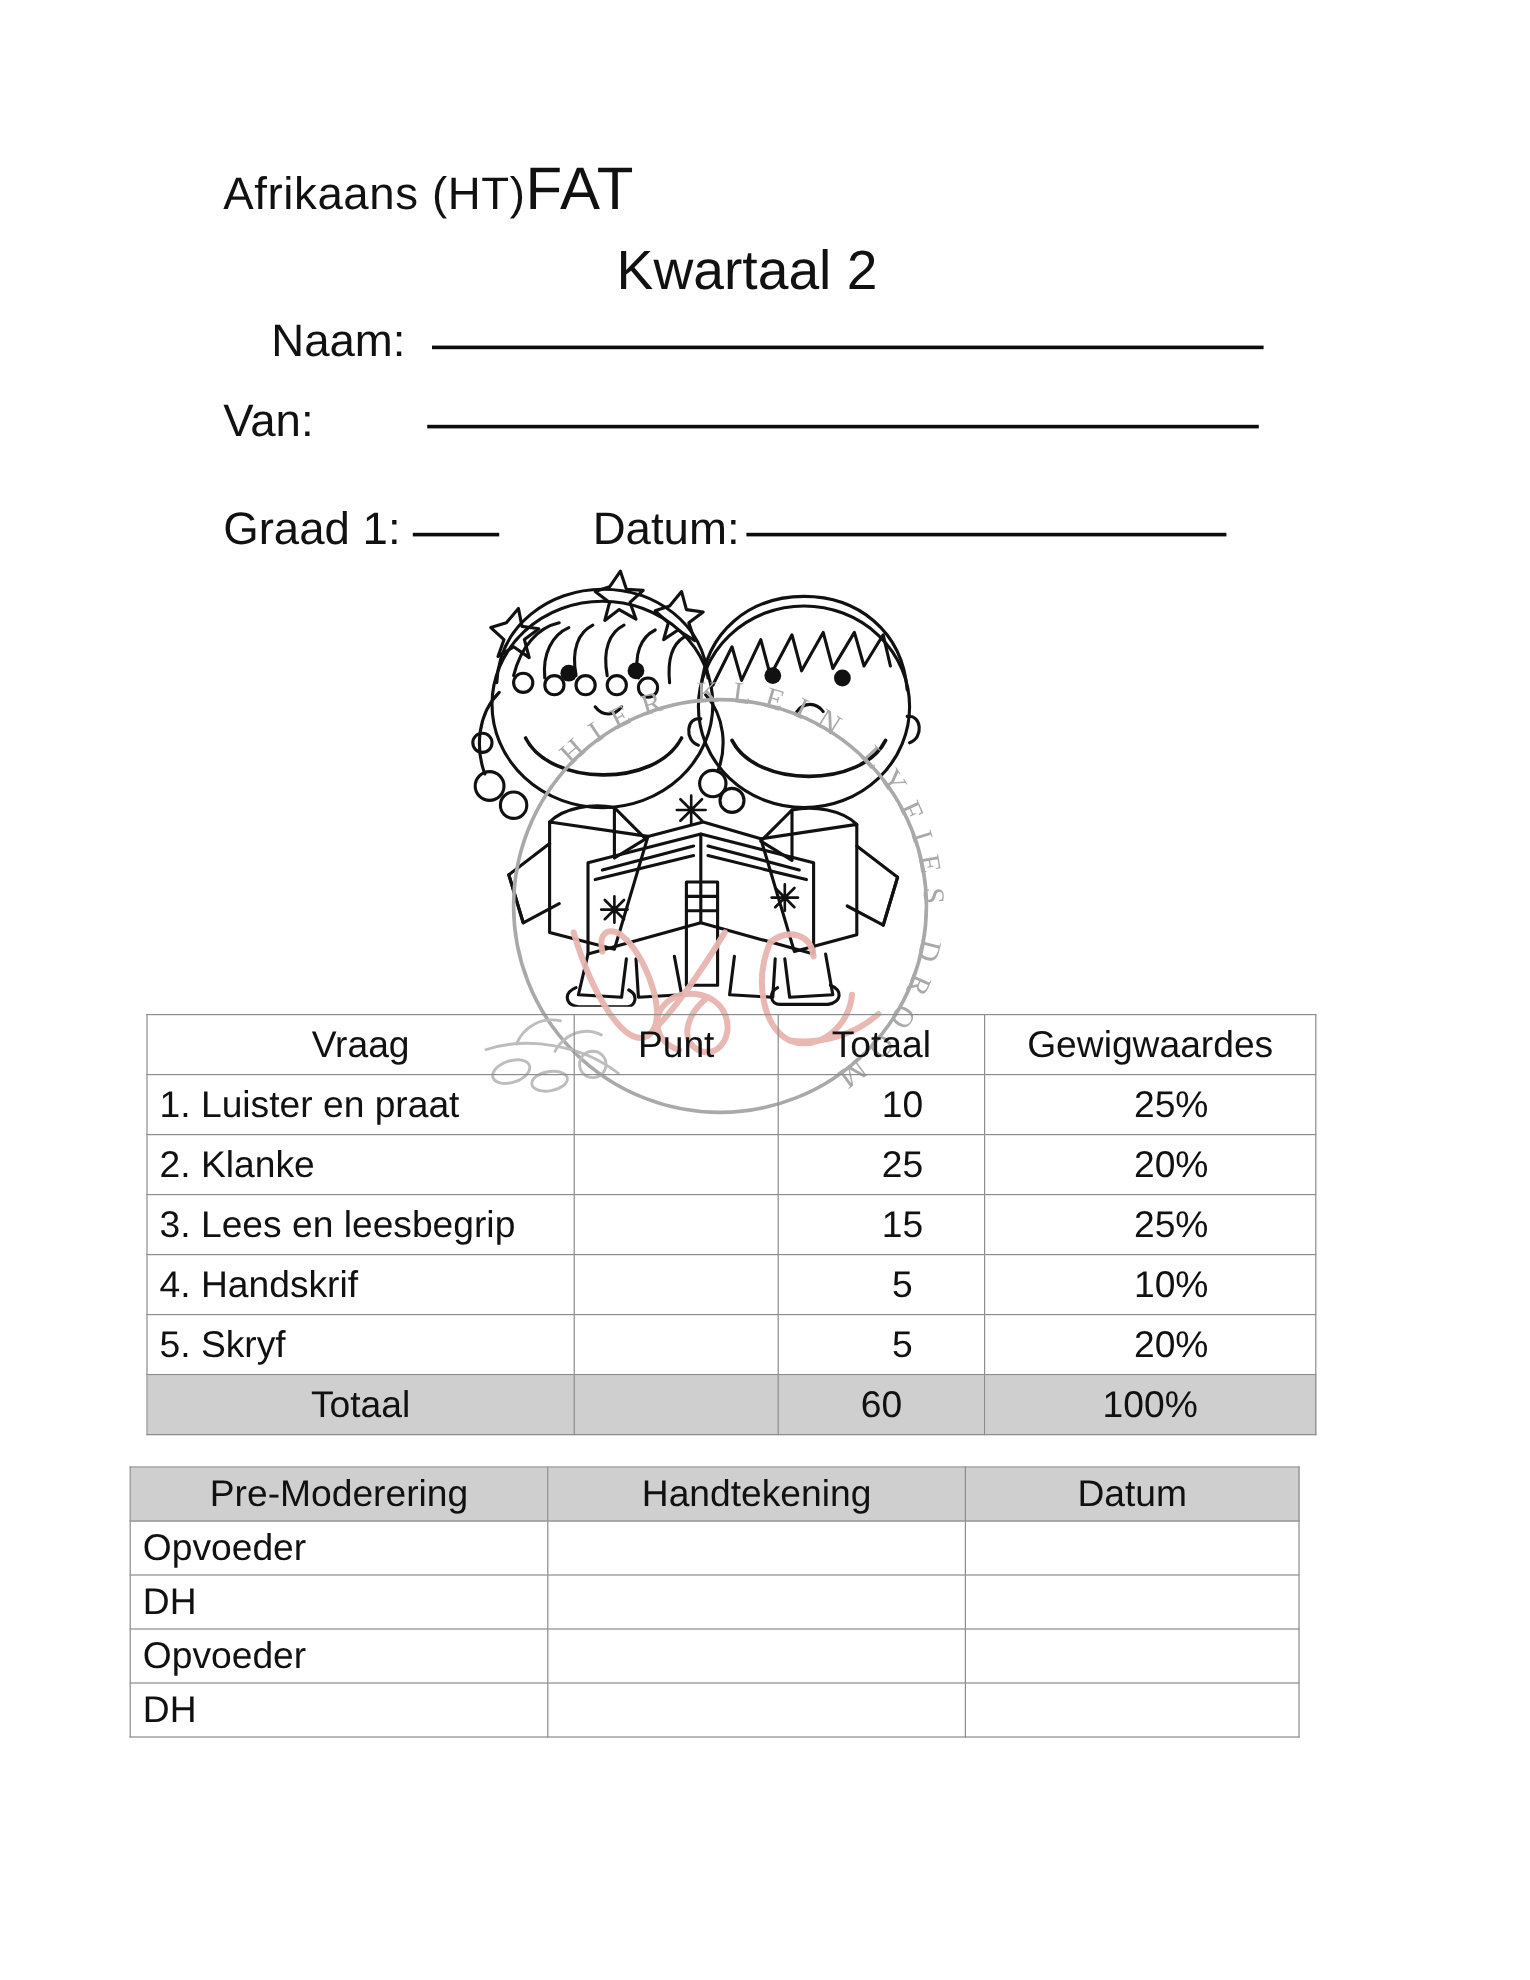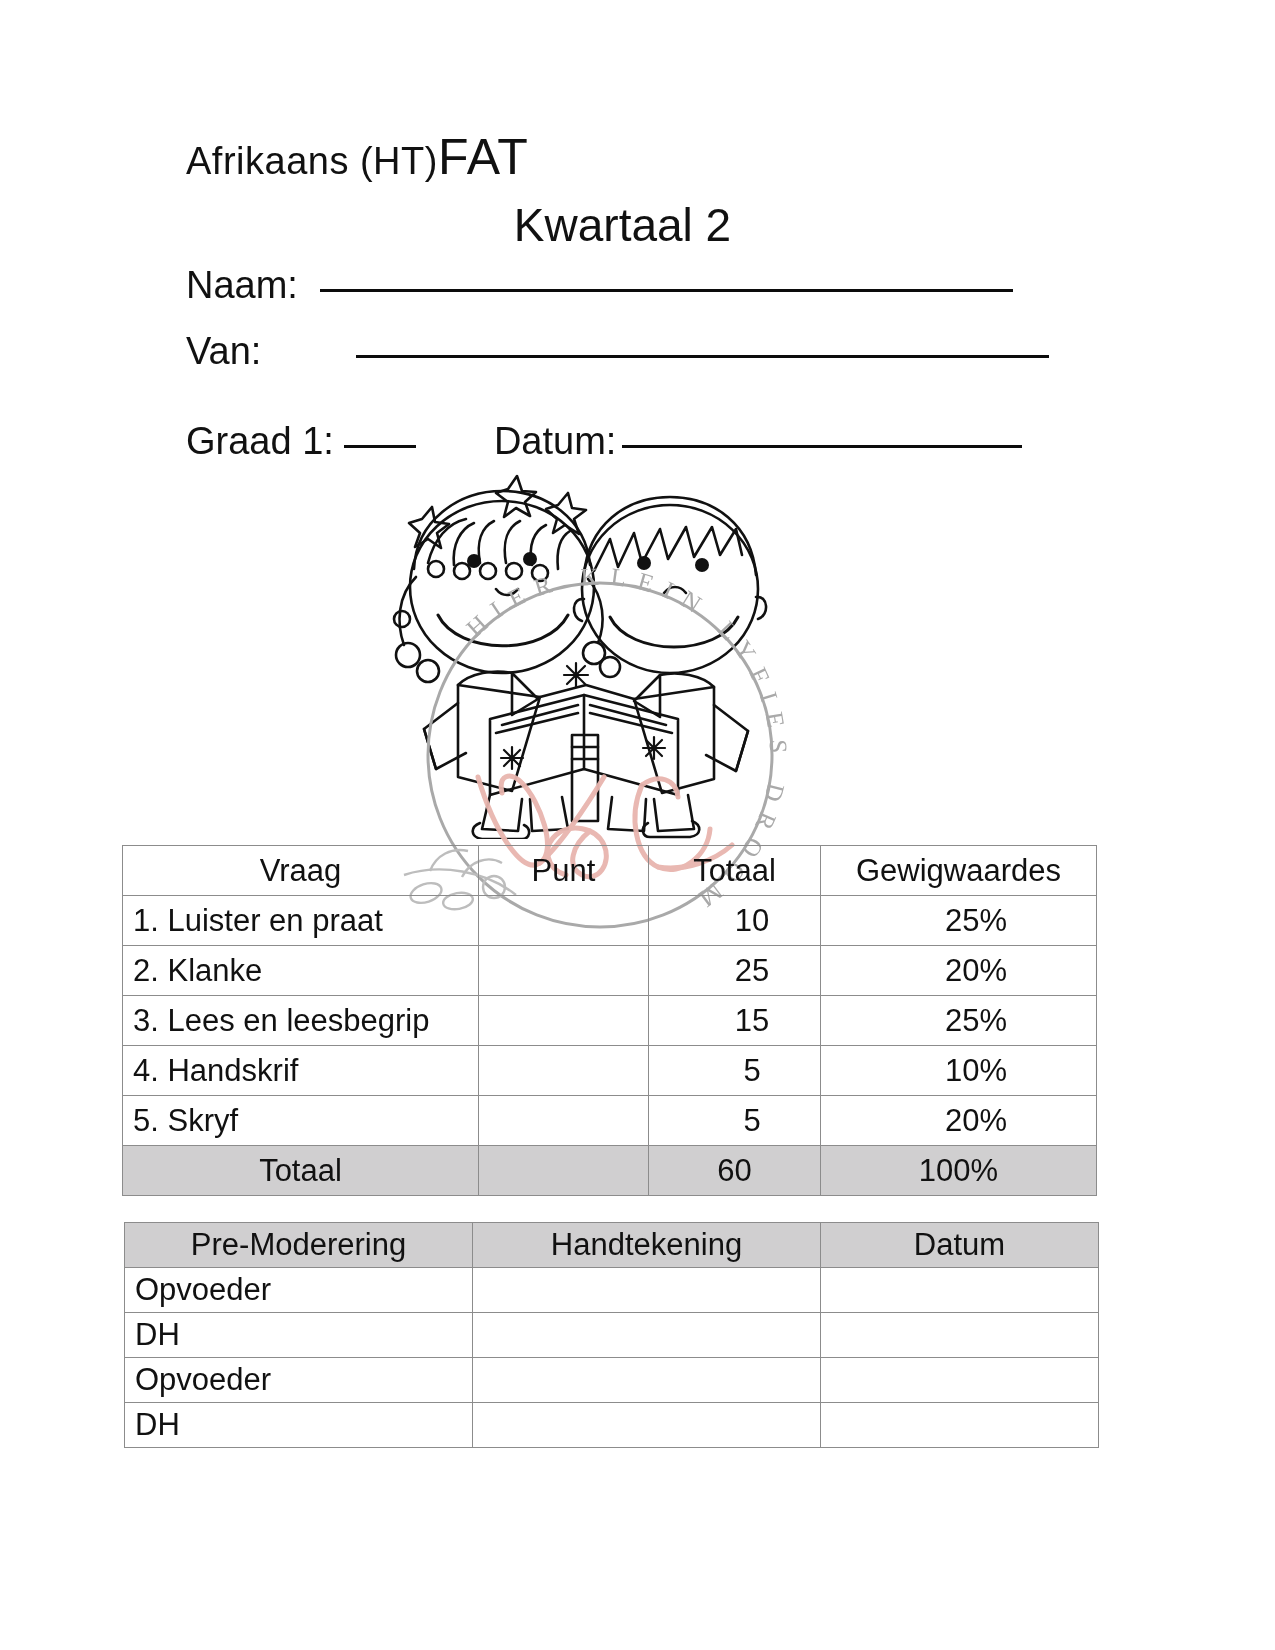--- a/index.html
+++ b/index.html
@@ -62,21 +62,21 @@
 
   .rule {
     display: inline-block;
     border-bottom: 3px solid #0c0c0c;
     height: 0;
     position: relative;
     top: -6px;
   }
 
   #naam-row { left: 186px; top: 264px; }
-  #naam-row .lbl { width: 134px; }
+  #naam-row .lbl { width: 134px; margin-left: 40px; }
   #naam-row .rule { width: 693px; }
 
   #van-row  { left: 186px; top: 330px; gap: 36px; }
   #van-row .lbl { width: 134px; }
   #van-row .rule { width: 693px; }
 
   #graad-row { left: 186px; top: 396px; margin-top: 24px; }
   #graad-row .rule-short { width: 72px; margin-left: 10px; }
   #graad-row .datum-lbl { margin-left: 78px; }
   #graad-row .rule-datum { width: 400px; margin-left: 6px; }
@@ -127,21 +127,21 @@
   #marks-table col.c4 { width: 276px; }
 
   #marks-table thead th { height: 49px; text-align: center; }
   #marks-table tbody td { height: 49px; }
   #marks-table tbody td.q { text-align: left; }
   #marks-table tbody td.num { text-align: center; padding-left: 45px; }
   #marks-table tfoot td { height: 49px; background: #d0cfd0; text-align: center; }
   #marks-table tfoot td.blank { text-align: center; }
 
   #moderation-table {
-    left: 124px;
+    left: 108px;
     top: 1222px;
     width: 974px;
   }
   #moderation-table col.m1 { width: 348px; }
   #moderation-table col.m2 { width: 348px; }
   #moderation-table col.m3 { width: 278px; }
 
   #moderation-table td { height: 44px; }
   #moderation-table tr.head td { background: #d0cfd0; }
   #moderation-table td.center { text-align: center; }

